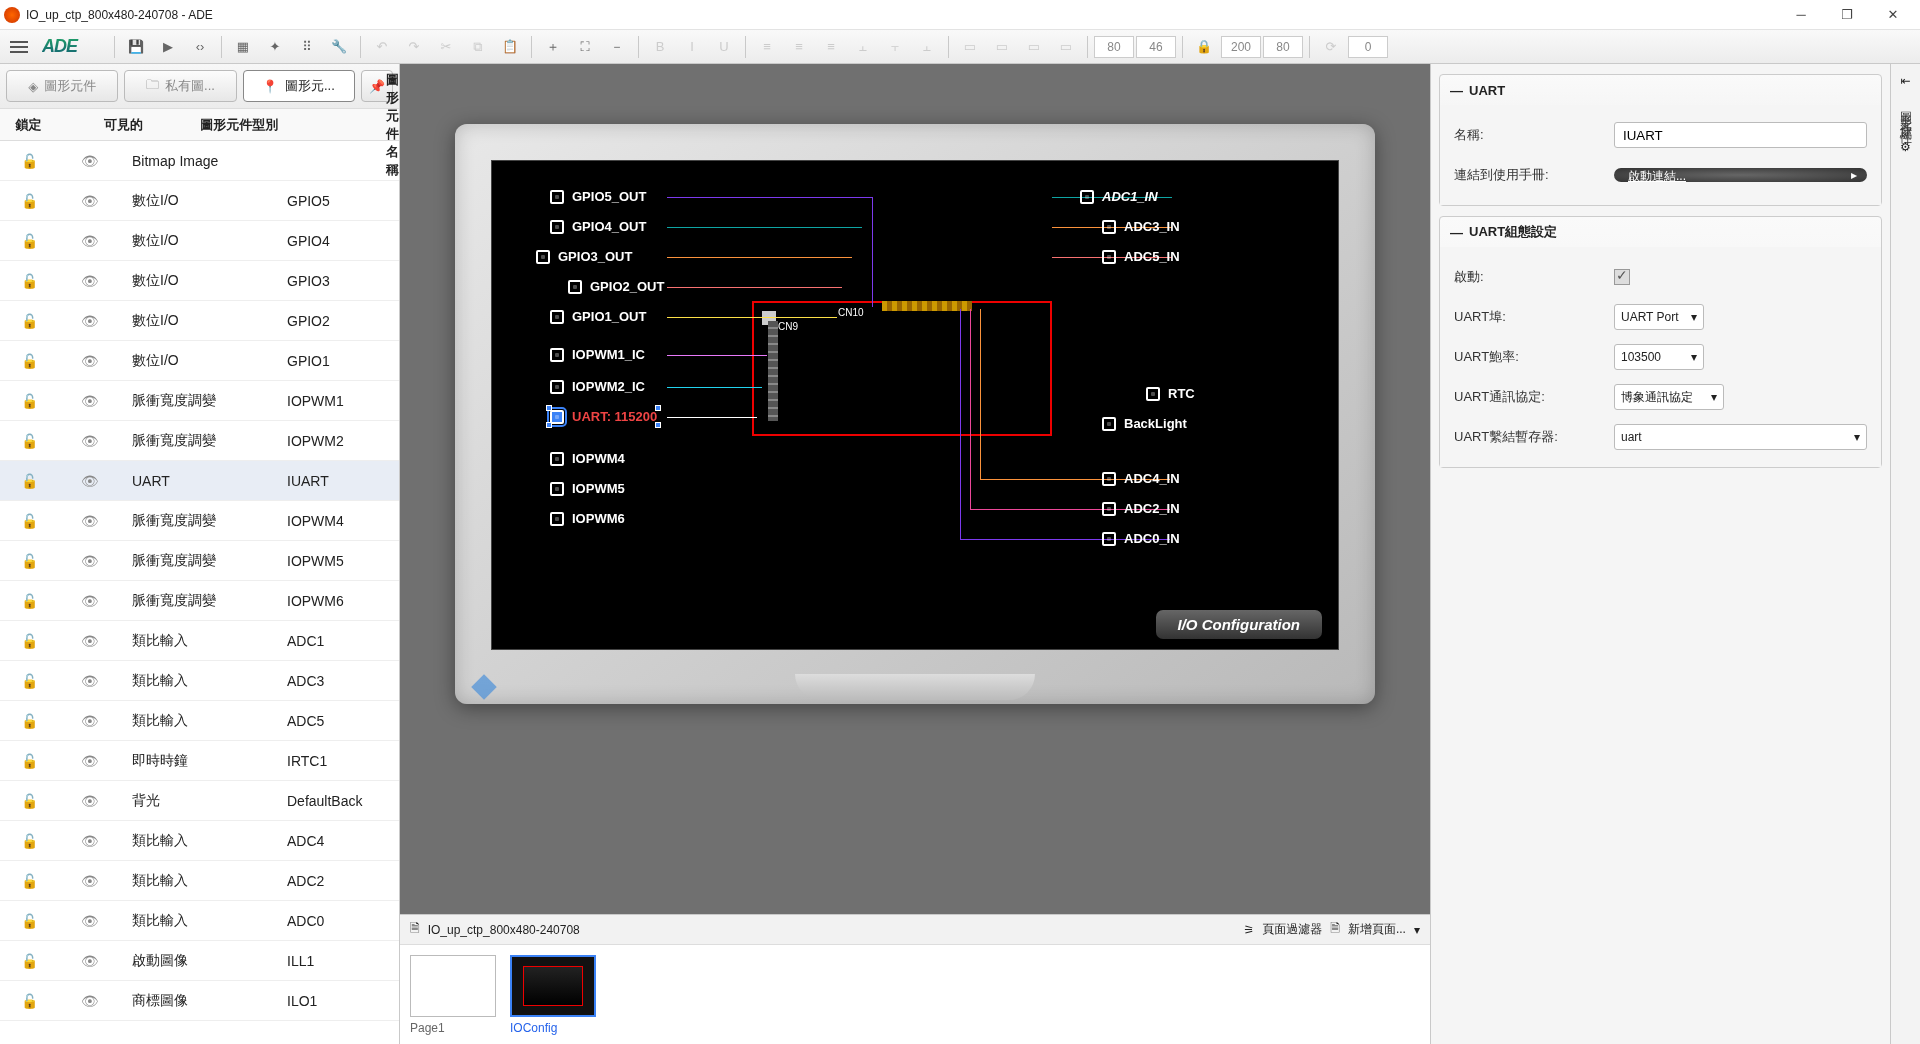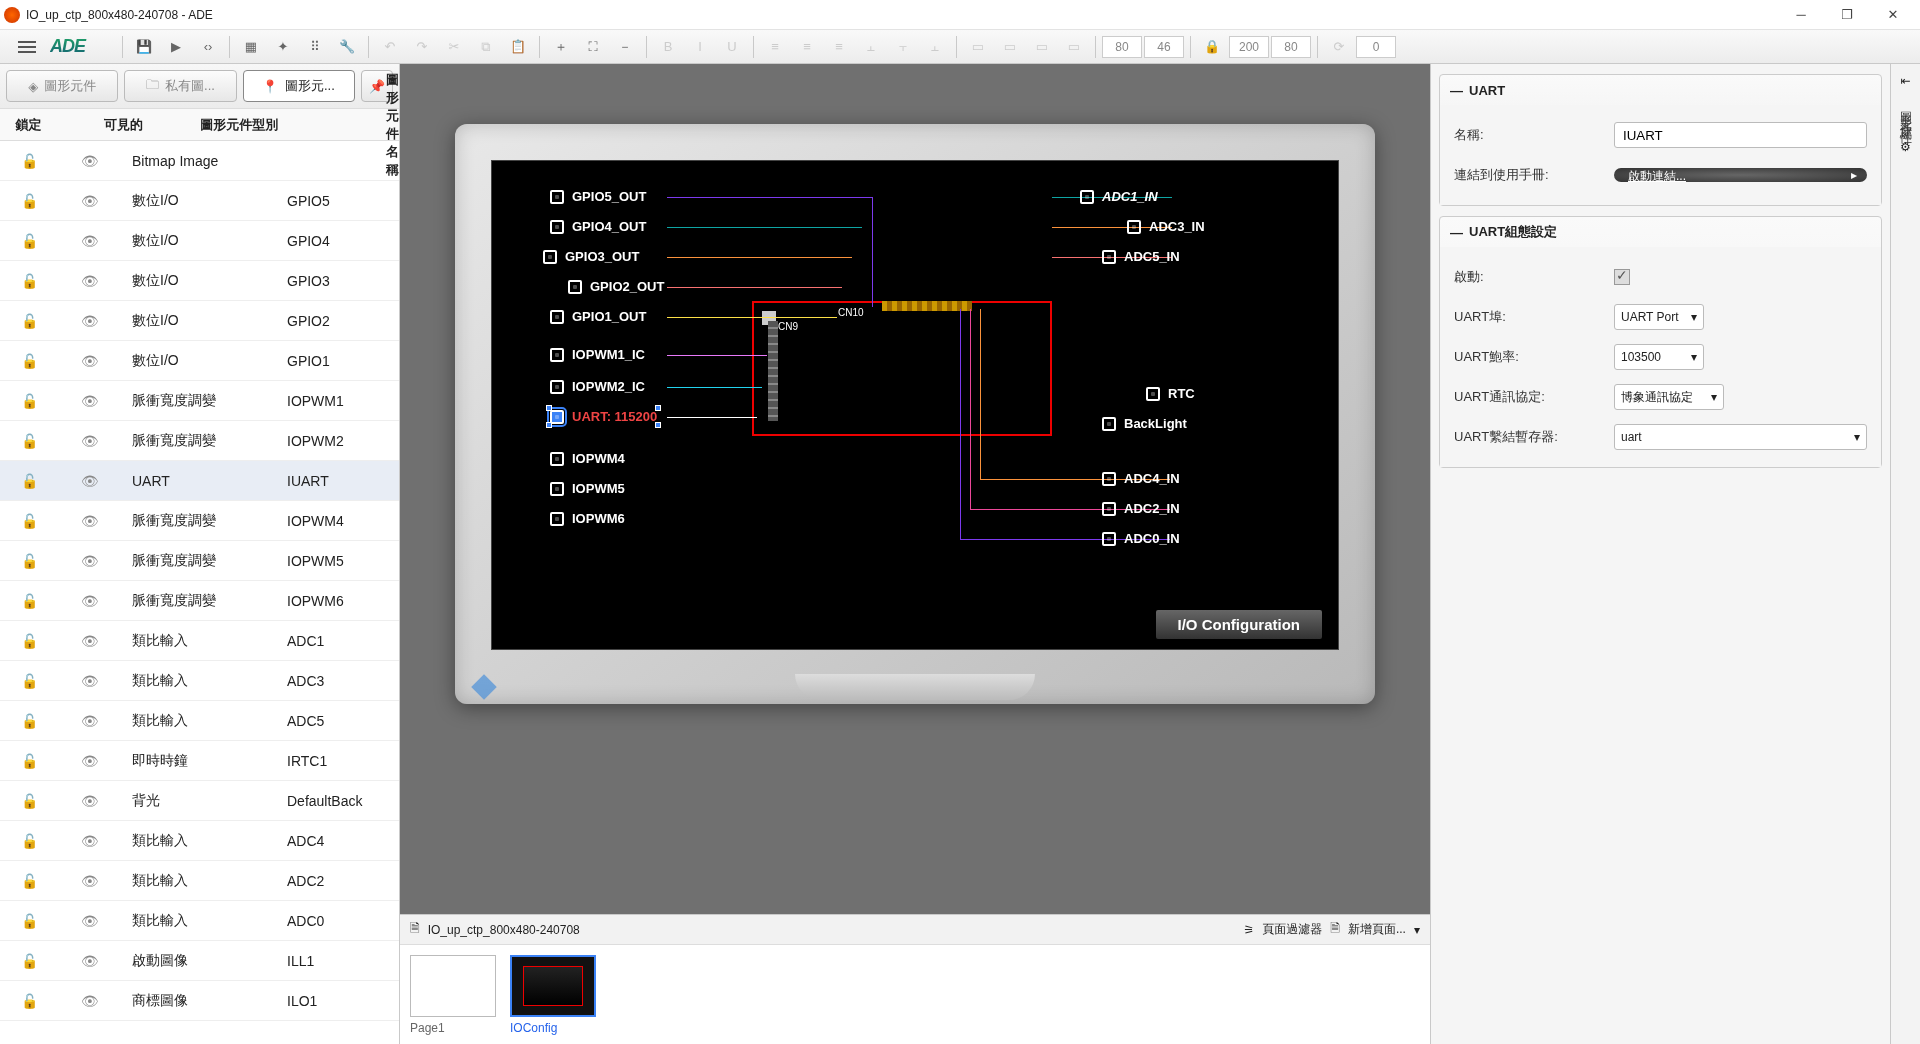--- a/index.html
+++ b/index.html
@@ -5,21 +5,21 @@
 * { margin: 0; padding: 0; box-sizing: border-box; font-family: -apple-system, "Segoe UI", Arial, sans-serif; }
 body { background: #fff; overflow: hidden; width: 1920px; height: 1044px; font-size: 13px; color: #222; }
 
 
 .titlebar { height: 30px; display: flex; align-items: center; padding: 0 4px; border-bottom: 1px solid #e3e3e3; }
 .titlebar .logo-dot { width: 16px; height: 16px; border-radius: 50%; background: radial-gradient(circle,#f60,#c30); margin-right: 6px; }
 .titlebar .title { font-size: 12px; flex: 1; }
 .winbtn { width: 46px; height: 28px; display: flex; align-items: center; justify-content: center; color: #444; }
 
 
-.toolbar { height: 34px; background: linear-gradient(#f9f9f9,#ececec); border-bottom: 1px solid #c9c9c9; display: flex; align-items: center; padding: 0 12px; gap: 2px; }
+.toolbar { height: 34px; background: linear-gradient(#f9f9f9,#ececec); border-bottom: 1px solid #c9c9c9; display: flex; align-items: center; padding: 0 4px; gap: 2px; }
 .hamburger { width: 30px; height: 30px; display: flex; flex-direction: column; justify-content: center; gap: 3px; padding: 6px; }
 .hamburger span { height: 2px; background: #555; }
 .ade-logo { width: 60px; height: 26px; margin: 0 6px; font-weight: 900; font-style: italic; font-size: 18px; letter-spacing:-1px; background: linear-gradient(#2a6,#157); -webkit-background-clip: text; color: transparent; display:flex;align-items:center;}
 .tbtn { width: 30px; height: 28px; border-radius: 3px; display: flex; align-items: center; justify-content: center; color: #666; }
 .tbtn.dis { color: #ccc; }
 .tsep { width: 1px; height: 22px; background: #c9c9c9; margin: 0 4px; }
 .tool-num { width: 40px; height: 22px; border: 1px solid #ccc; background: #fff; font-size: 12px; text-align: left; color: #888; display:flex;align-items:center;justify-content:center; }
 
 
 .main { display: flex; height: calc(100% - 64px); }
@@ -49,21 +49,21 @@
 .icon-cell { width: 60px; text-align: center; color: #888; }
 .type-cell { width: 155px; padding-left: 12px; white-space: nowrap; overflow: hidden; }
 .name-cell { flex: 1; padding-left: 12px; white-space: nowrap; overflow: hidden; }
 
 
 .canvas-wrap { flex: 1; display: flex; align-items: flex-start; justify-content: center; padding-top: 60px; overflow: hidden; }
 .device-frame { width: 920px; height: 580px; background: linear-gradient(145deg,#e8e8e8,#b9b9b9); border-radius: 12px; padding: 36px; position: relative; box-shadow: inset 0 0 20px rgba(0,0,0,.2), 0 4px 20px rgba(0,0,0,.4); }
 .device-screen { width: 100%; height: 490px; background: #000; position: relative; border: 1px solid #444;}
 .chin { position: absolute; left: 50%; bottom: 4px; transform: translateX(-50%); width: 240px; height: 26px; background: linear-gradient(#ddd,#bbb); border-radius: 0 0 40px 40px; }
 .foot-logo { position:absolute; left:20px; bottom:8px; width:18px;height:18px; background:#4a90d9; transform:rotate(45deg); opacity:.7;}
-.io-title { position: absolute; right: 16px; bottom: 10px; background: linear-gradient(#666,#333); color: #fff; padding: 6px 22px; font-weight: 700; font-size: 15px; border-radius:2px;}
+.io-title { position: absolute; right: 16px; bottom: 10px; background: linear-gradient(#666,#333); color: #fff; padding: 6px 22px; font-weight: 700; font-style: italic; font-size: 15px; border-radius:7px;}
 
 
 .dlabel { position: absolute; display: flex; align-items: center; gap: 8px; color: #fff; font-size: 13px; font-weight: 600; }
 .dbox { width: 14px; height: 14px; border: 2px solid #fff; border-radius: 2px; position: relative; }
 .dbox::after{content:"";position:absolute;inset:3px;background:#fff;border-radius:1px;opacity:.3;}
 .dlabel.sel .dbox { outline: 2px solid #3b82f6; outline-offset: 1px; background:#3b82f6;}
 .dlabel.sel { color: #ef4444; align-items: center; }
 .dlabel .handle { width:6px;height:6px;background:#3b82f6;border:1px solid #fff;position:absolute;}
 .board { position:absolute; border:2px solid #e00; left:260px; top:140px; width:300px; height:135px;}
 .board-inner { position:absolute; left:8px;top:8px;width:14px;height:14px;background:#ccc;}
@@ -356,21 +356,21 @@
           <div class="wire" style="left:488px;top:318px;width:190px;border-color:#fb923c;"></div>
           <div class="io-title">I/O Configuration</div>
         <div class="dlabel" style="left: 58px; top: 28px;">
               <span class="dbox"></span>
               <span>GPIO5_OUT</span>
             </div>
             <div class="dlabel" style="left: 58px; top: 58px;">
               <span class="dbox"></span>
               <span>GPIO4_OUT</span>
             </div>
-            <div class="dlabel" style="left: 51px; top: 88px;">
+            <div class="dlabel" style="left: 44px; top: 88px;">
               <span class="dbox"></span>
               <span>GPIO3_OUT</span>
             </div>
             <div class="dlabel" style="left: 76px; top: 118px; justify-content: center;">
               <span class="dbox"></span>
               <span>GPIO2_OUT</span>
             </div>
             <div class="dlabel" style="left: 58px; top: 148px;">
               <span class="dbox"></span>
               <span>GPIO1_OUT</span>
@@ -400,21 +400,21 @@
               <span>IOPWM5</span>
             </div>
             <div class="dlabel" style="left: 58px; top: 350px;">
               <span class="dbox"></span>
               <span>IOPWM6</span>
             </div>
             <div class="dlabel" style="left: 588px; top: 28px; font-style: italic;">
               <span class="dbox"></span>
               <span>ADC1_IN</span>
             </div>
-            <div class="dlabel" style="left: 610px; top: 58px; margin-left: 25px;">
+            <div class="dlabel" style="left: 610px; top: 58px;">
               <span class="dbox"></span>
               <span>ADC3_IN</span>
             </div>
             <div class="dlabel" style="left: 610px; top: 88px;">
               <span class="dbox"></span>
               <span>ADC5_IN</span>
             </div>
             <div class="dlabel" style="left: 610px; top: 225px; margin-left: 44px;">
               <span class="dbox"></span>
               <span>RTC</span>

